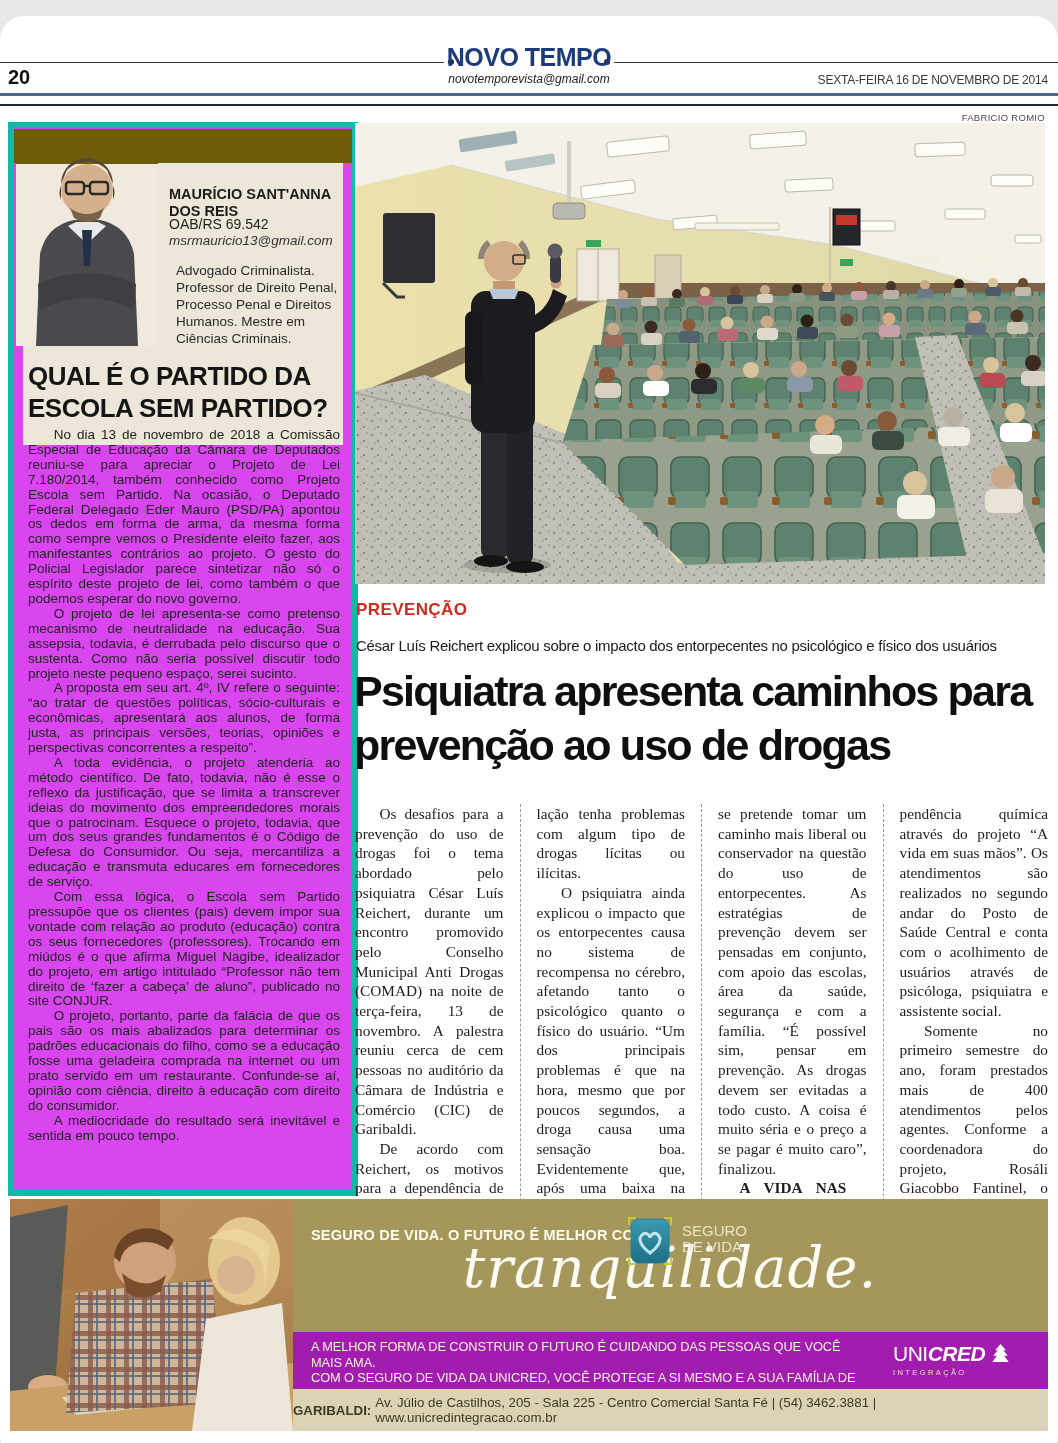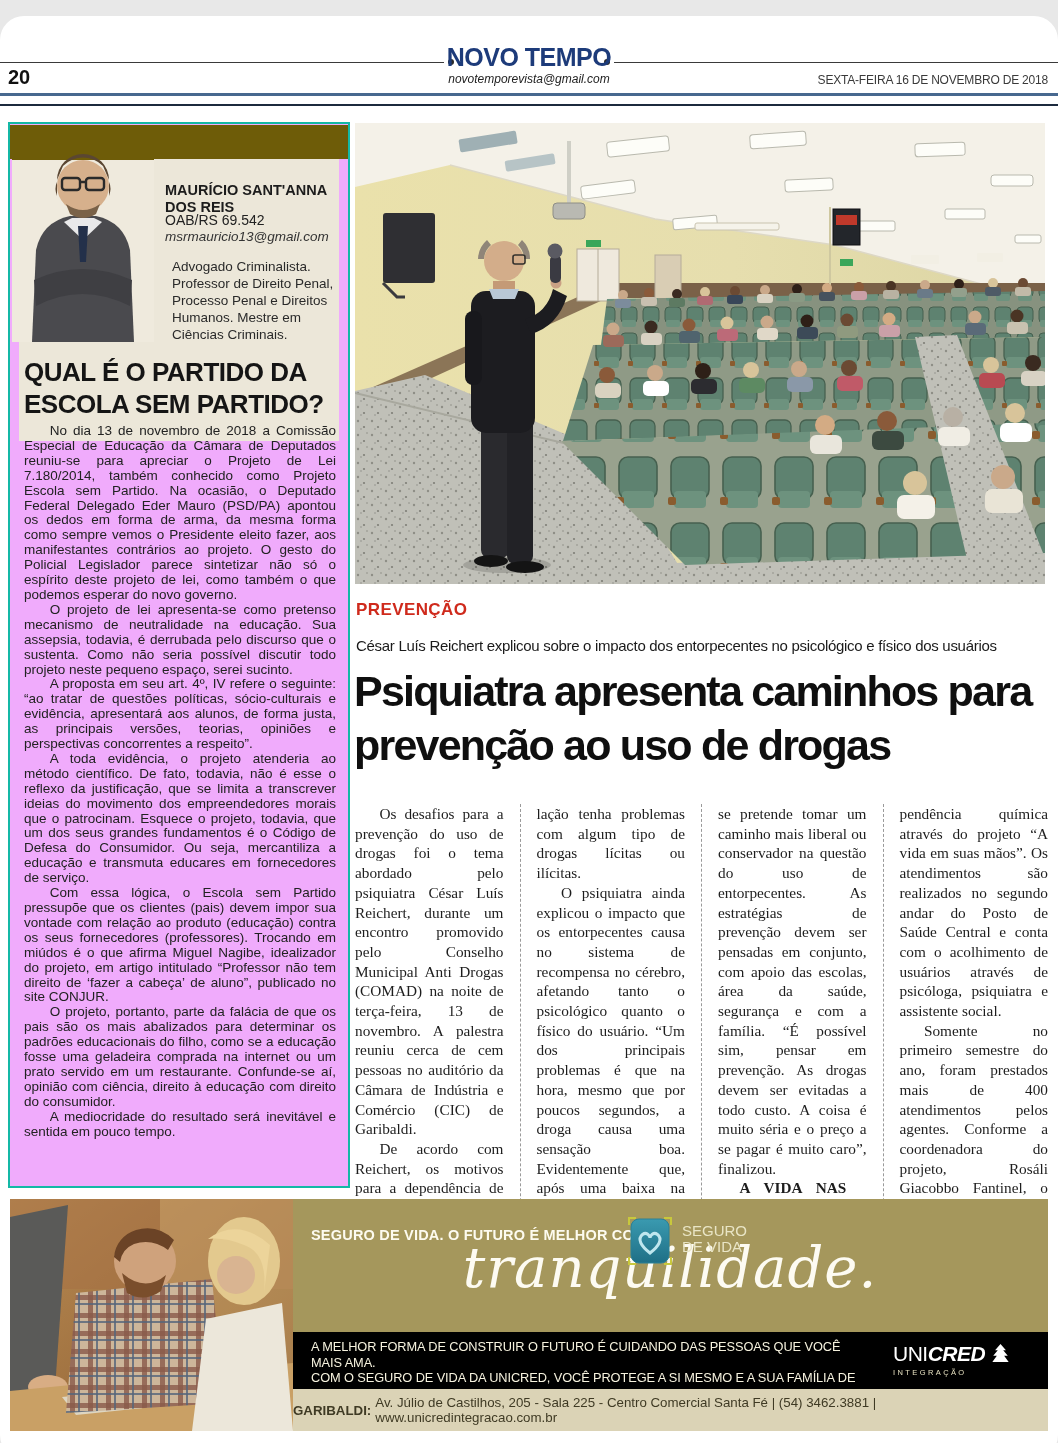--- a/index.html
+++ b/index.html
@@ -11,21 +11,21 @@
   .rule{height:1px;background:#3a3a3a;top:46px;}
   .dot{width:6px;height:6px;border-radius:50%;background:#2a2a2a;top:43px;}
   .masthead{top:27px;left:0;width:1058px;text-align:center;font-size:25px;font-weight:700;
             letter-spacing:-0.5px;color:#1d3b7a;}
   .mast-mail{top:56px;left:0;width:1058px;text-align:center;font-size:12px;font-style:italic;color:#222;}
   .pagenum{top:50px;left:8px;font-size:20px;font-weight:700;color:#111;}
   .edition-date{top:57px;right:10px;font-size:12px;color:#3a3a3a;letter-spacing:-0.2px;}
   .dbl-rule{top:77px;left:0;width:1058px;height:8px;border-top:3px solid #47688f;border-bottom:2px solid #1c2a3e;}
 
   
-  .left-box{left:8px;top:106px;width:338px;height:1062px;border:2px solid #14b8a6;background:#f0abfc;}
+  .left-box{left:8px;top:106px;width:338px;height:1062px;border:6px solid #14b8a6;background:#d946ef;}
   .gold-band{left:0;top:1px;width:338px;height:34px;background:#6e5c08;}
   .beige-panel{left:9px;top:35px;width:320px;height:282px;background:#ece7d9;}
   .portrait{left:2px;top:6px;width:142px;height:212px;}
   .col-name{left:155px;top:58px;width:178px;font-size:14.5px;font-weight:700;color:#1c1c1c;line-height:17px;}
   .col-reg{left:155px;top:88px;font-size:14px;color:#222;}
   .col-mail{left:155px;top:105px;font-size:13.5px;font-style:italic;color:#333;}
   .col-bio{left:162px;top:134px;width:176px;font-size:13.5px;line-height:17px;color:#2a2a2a;}
   .col-title{left:14px;top:232px;width:316px;font-size:26px;line-height:32px;font-weight:700;
              letter-spacing:-0.5px;color:#151515;}
   .col-body{left:14px;top:300px;width:312px;font-size:13.5px;line-height:14.9px;text-align:justify;color:#222;}
@@ -48,21 +48,21 @@
 
   
   .ad{left:10px;top:1183px;width:1038px;height:232px;}
   .ad-photo{left:0;top:0;width:283px;height:232px;}
   .ad-olive{left:283px;top:0;width:755px;height:133px;background:#a5975c;}
   .ad-head-small{left:301px;top:28px;font-size:14.5px;font-weight:700;letter-spacing:.2px;color:#fdfbef;}
   .ad-script{left:400px;top:36px;width:520px;text-align:center;font-family:"DejaVu Serif",serif;
              font-style:italic;font-size:56px;color:#fdfbf2;letter-spacing:1px;}
   .ad-badge{left:617px;top:16px;width:46px;height:52px;}
   .ad-badge-label{left:672px;top:24px;font-size:15px;line-height:16px;color:#e9e5c6;}
-  .ad-dark{left:283px;top:133px;width:755px;height:57px;background:#000000;}
+  .ad-dark{left:283px;top:133px;width:755px;height:57px;background:#a21caf;}
   .ad-dark-text{left:18px;top:7px;width:560px;font-size:12.8px;line-height:15.5px;color:#f6f2de;letter-spacing:-0.1px;}
   .ad-dark-text b{color:#fffdf0;}
   .unicred{left:600px;top:10px;width:145px;color:#ffffff;}
   .unicred .brand{font-size:21px;letter-spacing:-0.5px;white-space:nowrap;}
   .unicred .brand .cred{font-weight:700;font-style:italic;}
   .unicred .sub{font-size:7.5px;letter-spacing:2.4px;color:#e6e0c0;margin-top:2px;}
   .ad-bottom{left:283px;top:190px;width:755px;height:42px;background:#dbd3b6;
              display:flex;align-items:center;justify-content:center;font-size:13.3px;color:#3f3a24;}
   .ad-bottom b{margin-right:4px;}
 </style>
@@ -71,21 +71,21 @@
 
 <div id="page">
 
   <div class="abs rule" style="left:0;width:444px;"></div>
   <div class="abs rule" style="left:614px;width:444px;"></div>
   <div class="abs dot" style="left:448px;"></div>
   <div class="abs dot" style="left:604px;"></div>
   <div class="abs masthead">NOVO TEMPO</div>
   <div class="abs mast-mail">novotemporevista@gmail.com</div>
   <div class="abs pagenum">20</div>
-  <div class="abs edition-date">SEXTA-FEIRA 16 DE NOVEMBRO DE 2018</div>
+  <div class="abs edition-date">SEXTA-FEIRA 16 DE NOVEMBRO DE 2014</div>
   <div class="abs dbl-rule"></div>
 
   <div class="abs left-box">
     <div class="abs gold-band"></div>
     <div class="abs beige-panel"></div>
 
     <div class="abs portrait">
       <svg width="142" height="212" viewBox="0 0 142 212">
         <rect x="0" y="0" width="142" height="212" fill="#e7e2d2"></rect>
         <rect x="0" y="0" width="142" height="30" fill="#6e5c08"></rect>
@@ -110,28 +110,29 @@
     <div class="abs col-name">MAURÍCIO SANT'ANNA DOS REIS</div>
     <div class="abs col-reg">OAB/RS 69.542</div>
     <div class="abs col-mail">msrmauricio13@gmail.com</div>
     <div class="abs col-bio">Advogado Criminalista. Professor de Direito Penal, Processo Penal e Direitos Humanos. Mestre em Ciências Criminais.</div>
 
     <div class="abs col-title">QUAL É O PARTIDO DA ESCOLA SEM PARTIDO?</div>
 
     <div class="abs col-body">
       <p>No dia 13 de novembro de 2018 a Comissão Especial de Educação da Câmara de Deputados reuniu-se para apreciar o Projeto de Lei 7.180/2014, também conhecido como Projeto Escola sem Partido. Na ocasião, o Deputado Federal Delegado Eder Mauro (PSD/PA) apontou os dedos em forma de arma, da mesma forma como sempre vemos o Presidente eleito fazer, aos manifestantes contrários ao projeto. O gesto do Policial Legislador parece sintetizar não só o espírito deste projeto de lei, como também o que podemos esperar do novo governo.</p>
       <p>O projeto de lei apresenta-se como pretenso mecanismo de neutralidade na educação. Sua assepsia, todavia, é derrubada pelo discurso que o sustenta. Como não seria possível discutir todo projeto neste pequeno espaço, serei sucinto.</p>
-      <p>A proposta em seu art. 4º, IV refere o seguinte: “ao tratar de questões políticas, sócio-culturais e evidência, apresentará aos alunos, de forma justa, as principais versões, teorias, opiniões e perspectivas concorrentes a respeito”.</p>
+      <p>A proposta em seu art. 4º, IV refere o seguinte: “ao tratar de questões políticas, sócio-culturais e econômicas, apresentará aos alunos, de forma justa, as principais versões, teorias, opiniões e perspectivas concorrentes a respeito”.</p>
       <p>A toda evidência, o projeto atenderia ao método científico. De fato, todavia, não é esse o reflexo da justificação, que se limita a transcrever ideias do movimento dos empreendedores morais que o patrocinam. Esquece o projeto, todavia, que um dos seus grandes fundamentos é o Código de Defesa do Consumidor. Ou seja, mercantiliza a educação e transmuta educares em fornecedores de serviço.</p>
       <p>Com essa lógica, o Escola sem Partido pressupõe que os clientes (pais) devem impor sua vontade com relação ao produto (educação) contra os seus fornecedores (professores). Trocando em miúdos é o que afirma Miguel Nagibe, idealizador do projeto, em artigo intitulado “Professor não tem direito de ‘fazer a cabeça’ de aluno”, publicado no site CONJUR.</p>
       <p>O projeto, portanto, parte da falácia de que os pais são os mais abalizados para determinar os padrões educacionais do filho, como se a educação fosse uma geladeira comprada na internet ou um prato servido em um restaurante. Confunde-se aí, opinião com ciência, direito à educação com direito do consumidor.</p>
       <p>A mediocridade do resultado será inevitável e sentida em pouco tempo.</p>
     </div>
   </div>
 
+  <div class="abs photo-credit">FABRICIO ROMIO</div>
 
   <div class="abs main-photo">
     <svg width="690" height="461" viewBox="0 0 690 461">
       <defs>
         <linearGradient id="wallGrad" x1="0" y1="0" x2="1" y2="0">
           <stop offset="0" stop-color="#eae1ab"></stop>
             <stop offset="0.55" stop-color="#e6deae"></stop>
             <stop offset="1" stop-color="#dcd5a4"></stop>
         </linearGradient>
         <pattern id="floorSpeck" width="14" height="14" patternUnits="userSpaceOnUse">

